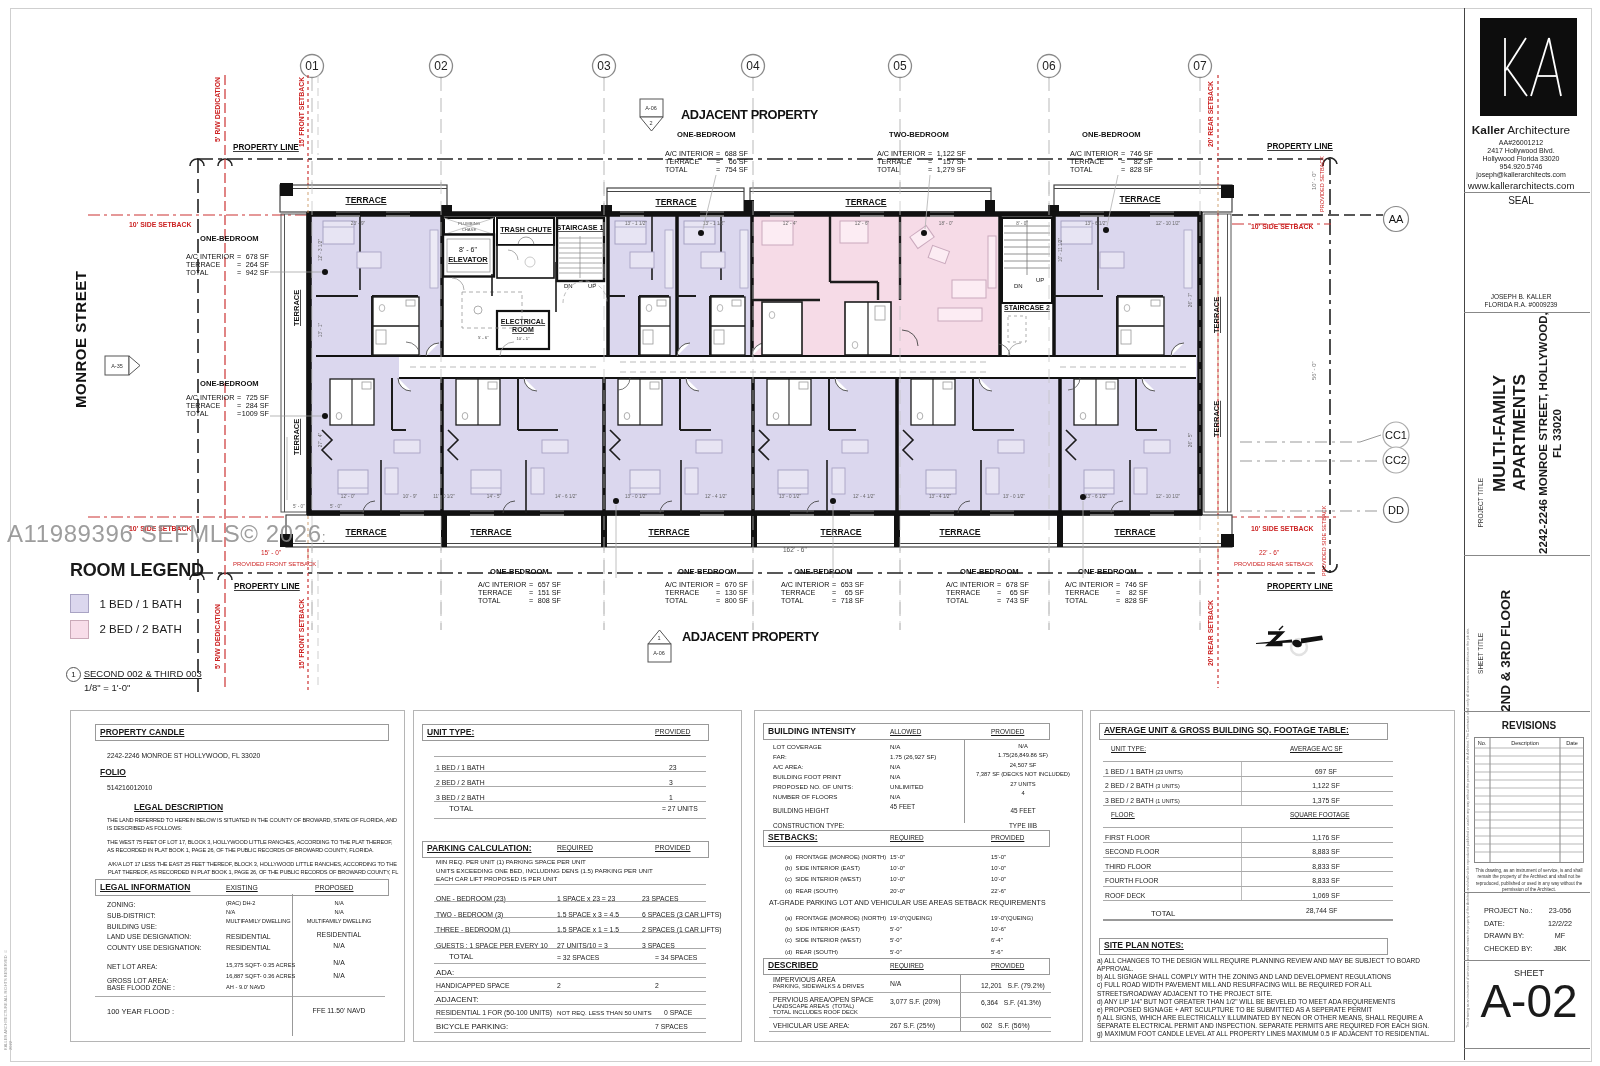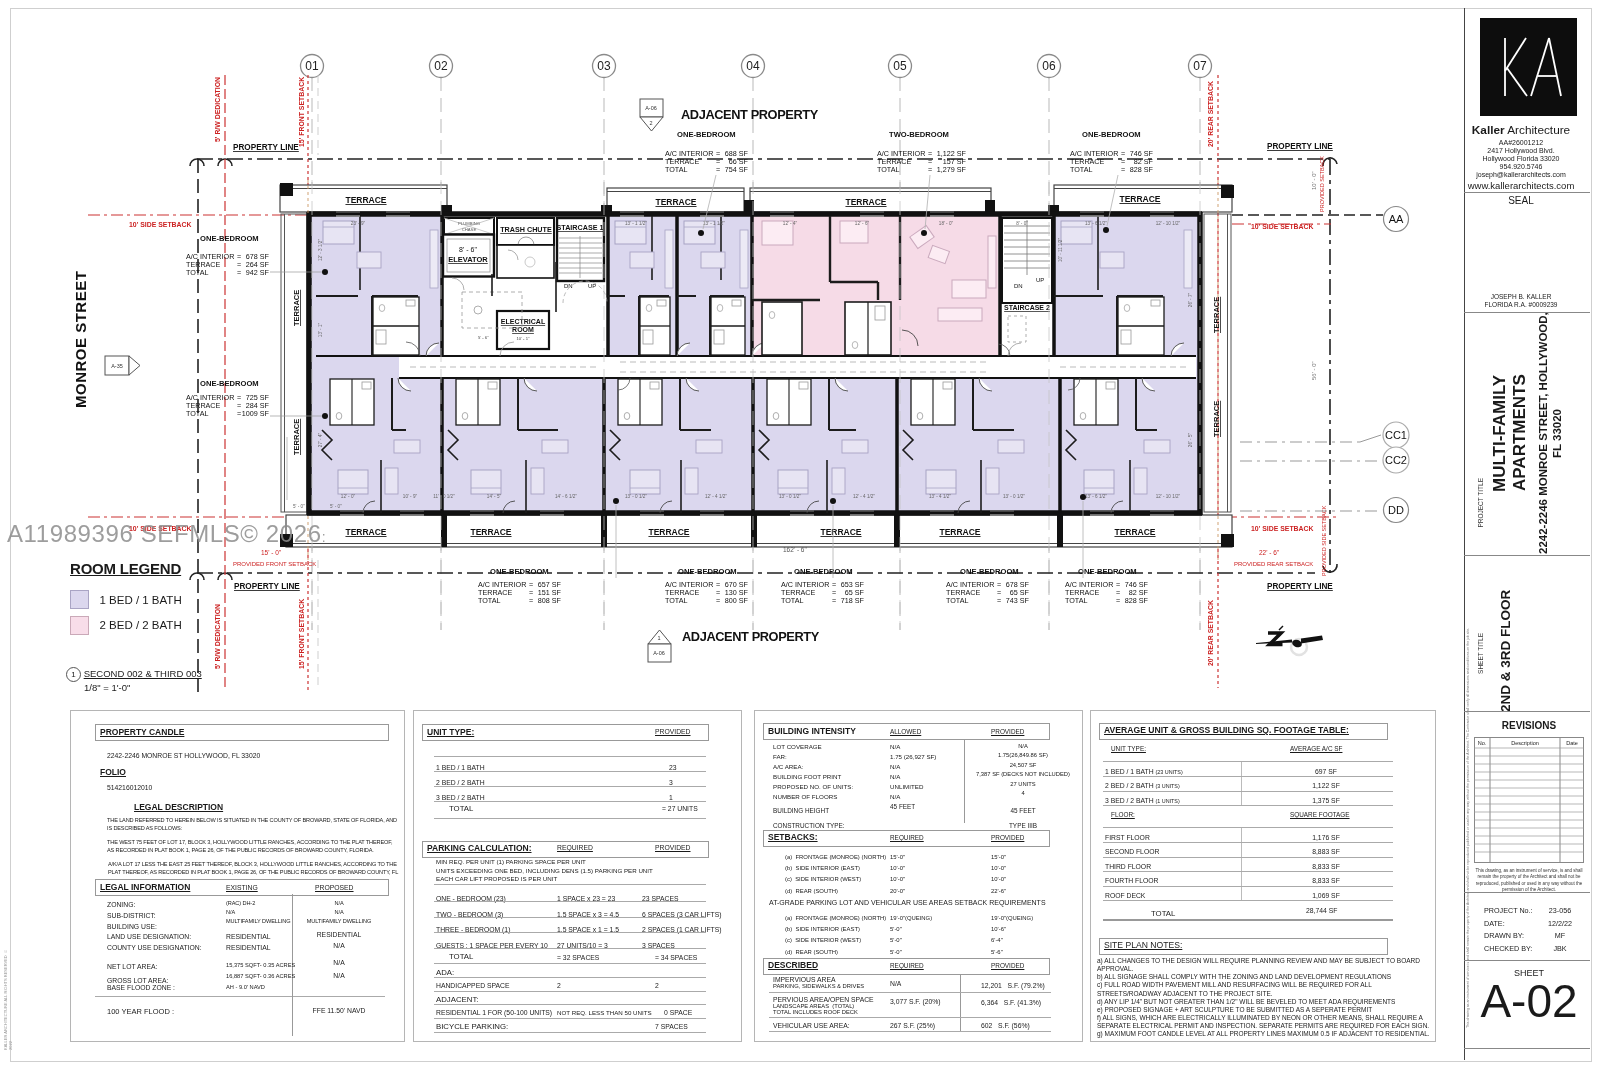--- a/index.html
+++ b/index.html
@@ -980,21 +980,21 @@
 <line x1="1279" y1="630" x2="1283" y2="626" stroke="#111" stroke-width="1.4"></line>
 <ellipse cx="1297" cy="643.5" rx="5" ry="3.6" fill="#111" transform="rotate(20 1297 643.5)"></ellipse>
 <polygon points="1301,638.5 1322,635.5 1323,640 1301,643.5" fill="#111"></polygon>
 </g>
 </svg>
 
 <div class="abs" style="left:7px;top:520px;font-size:24px;color:#8d8d8d;opacity:.85;letter-spacing:0.6px;z-index:30;">A11989396 SEFMLS© 2026<span style="font-size:14px;">:</span></div>
 
 <div class="abs" style="left:70px;top:560px;z-index:5;">
 
-  <div style="font-size:15px;font-weight:bold;text-decoration:underline;letter-spacing:-0.2px;">ROOM LEGEND</div>
+  <div style="font-size:18px;font-weight:bold;letter-spacing:-0.2px;">ROOM LEGEND</div>
 
   <div style="margin-top:13px;"><span style="display:inline-block;width:17px;height:17px;background:#dbd7ee;border:1px solid #a9a4c4;vertical-align:middle;"></span>
   <span style="font-size:11.5px;vertical-align:middle;margin-left:6px;">1 BED / 1 BATH</span></div>
 
   <div style="margin-top:6px;"><span style="display:inline-block;width:17px;height:17px;background:#f8dde9;border:1px solid #caa9b8;vertical-align:middle;"></span>
   <span style="font-size:11.5px;vertical-align:middle;margin-left:6px;">2 BED / 2 BATH</span></div>
 </div>
 
 <div class="abs" style="left:66px;top:667px;font-size:9.5px;">
   <span style="display:inline-block;width:13px;height:13px;border:1px solid #555;border-radius:50%;text-align:center;font-size:8px;line-height:13px;">1</span>
@@ -1133,21 +1133,21 @@
   <div class="abs" style="left:18px;top:298px;font-size:5.8px;">TOTAL INCLUDES ROOF DECK</div>
   <div class="abs" style="left:135px;top:287px;font-size:6.8px;">3,077 S.F. (20%)</div>
   <div class="abs" style="left:226px;top:288px;font-size:6.8px;">6,364&nbsp;&nbsp; S.F. (41.3%)</div>
   <div class="abs" style="left:14px;top:306px;width:282px;border-top:1px solid #aaa;"></div>
   <div class="abs" style="left:18px;top:311px;font-size:6.8px;">VEHICULAR USE AREA:</div>
   <div class="abs" style="left:135px;top:311px;font-size:6.8px;">267 S.F. (25%)</div>
   <div class="abs" style="left:226px;top:311px;font-size:6.8px;">602&nbsp;&nbsp; S.F. (56%)</div>
   <div class="abs" style="left:14px;top:320px;width:282px;border-top:1px solid #aaa;"></div>
 </div>
 
-<div class="abs" style="left:1090px;top:710px;width:344px;height:330px;border:1px solid #b5b5b5;font-size:6.8px;">
+<div class="abs" style="left:1090px;top:710px;width:344px;height:330px;border:1px solid #b5b5b5;font-size:6.8px;padding-left:19px;">
 
   <div class="abs" style="left:8px;top:12px;width:287px;height:15px;border:1px solid #999;"></div>
   <div class="abs" style="left:13px;top:14px;font-size:8.6px;font-weight:bold;text-decoration:underline;">AVERAGE UNIT &amp; GROSS BUILDING SQ. FOOTAGE TABLE:</div>
   <div class="abs" style="left:20px;top:34px;font-size:6.4px;text-decoration:underline;">UNIT TYPE:</div>
   <div class="abs" style="left:199px;top:34px;font-size:6.4px;text-decoration:underline;">AVERAGE A/C SF</div>
   <div class="abs" style="left:150px;top:50px;height:44px;border-left:1px solid #bbb;"></div>
   <div class="abs" style="left:14px;top:54px;line-height:2.12;">1 BED / 1 BATH <span style="font-size:5.4px;">(23 UNITS)</span><br>2 BED / 2 BATH <span style="font-size:5.4px;">(3 UNITS)</span><br>3 BED / 2 BATH <span style="font-size:5.4px;">(1 UNITS)</span></div>
   <div class="abs" style="left:205px;top:54px;line-height:2.12;text-align:center;width:60px;">697 SF<br>1,122 SF<br>1,375 SF</div>
   <div class="abs" style="left:12px;top:50px;width:290px;border-top:1px solid #aaa;"></div>
   <div class="abs" style="left:12px;top:65px;width:290px;border-top:1px solid #aaa;"></div>
@@ -1162,21 +1162,21 @@
   <div class="abs" style="left:12px;top:131px;width:290px;border-top:1px solid #aaa;"></div>
   <div class="abs" style="left:12px;top:146px;width:290px;border-top:1px solid #aaa;"></div>
   <div class="abs" style="left:12px;top:160px;width:290px;border-top:1px solid #aaa;"></div>
   <div class="abs" style="left:12px;top:175px;width:290px;border-top:1px solid #aaa;"></div>
   <div class="abs" style="left:12px;top:189px;width:290px;border-top:1px solid #aaa;"></div>
   <div class="abs" style="left:60px;top:198px;font-size:7.8px;">TOTAL</div>
   <div class="abs" style="left:215px;top:196px;">28,744 SF</div>
   <div class="abs" style="left:12px;top:208px;width:290px;border-top:2px solid #999;"></div>
 
   <div class="abs" style="left:8px;top:227px;width:287px;height:15px;border:1px solid #999;"></div>
-  <div class="abs" style="left:13px;top:229px;font-size:8.6px;font-weight:normal;text-decoration:underline;">SITE PLAN NOTES:</div>
+  <div class="abs" style="left:13px;top:229px;font-size:8.6px;font-weight:bold;text-decoration:underline;">SITE PLAN NOTES:</div>
 
   <div class="abs" style="left:6px;top:246px;width:336px;font-size:6.5px;line-height:1.25;">a) ALL CHANGES TO THE DESIGN WILL REQUIRE PLANNING REVIEW AND MAY BE SUBJECT TO BOARD APPROVAL.<br>b) ALL SIGNAGE SHALL COMPLY WITH THE ZONING AND LAND DEVELOPMENT REGULATIONS<br>c) FULL ROAD WIDTH PAVEMENT MILL AND RESURFACING WILL BE REQUIRED FOR ALL STREETS/ROADWAY ADJACENT TO THE PROJECT SITE.<br>d) ANY LIP 1/4" BUT NOT GREATER THAN 1/2" WILL BE BEVELED TO MEET ADA REQUIREMENTS<br>e) PROPOSED SIGNAGE + ART SCULPTURE TO BE SUBMITTED AS A SEPERATE PERMIT<br>f) ALL SIGNS, WHICH ARE ELECTRICALLY ILLUMINATED BY NEON OR OTHER MEANS, SHALL REQUIRE A SEPARATE ELECTRICAL PERMIT AND INSPECTION. SEPARATE PERMITS ARE REQUIRED FOR EACH SIGN.<br>g) MAXIMUM FOOT CANDLE LEVEL AT ALL PROPERTY LINES MAXIMUM 0.5 IF ADJACENT TO RESIDENTIAL.</div>
 </div>
 
 <div class="abs" style="left:1452px;top:8px;width:138px;height:1052px;">
 
   <div class="abs vtext" style="left:13.5px;top:30px;height:990px;font-size:3.5px;color:#777;">This drawing as an instrument of service is and shall remain the property of the Architect and shall not be reproduced published or used in any way without the permission of the Architect. The Contractor shall verify all dimensions and conditions on the job site.</div>
   <div class="abs" style="left:12px;top:0px;width:126px;height:1052px;border-left:1.5px solid #444;"></div>
 
   <div class="abs" style="left:28px;top:10px;width:97px;height:98px;background:#0d0d0d;"></div>

